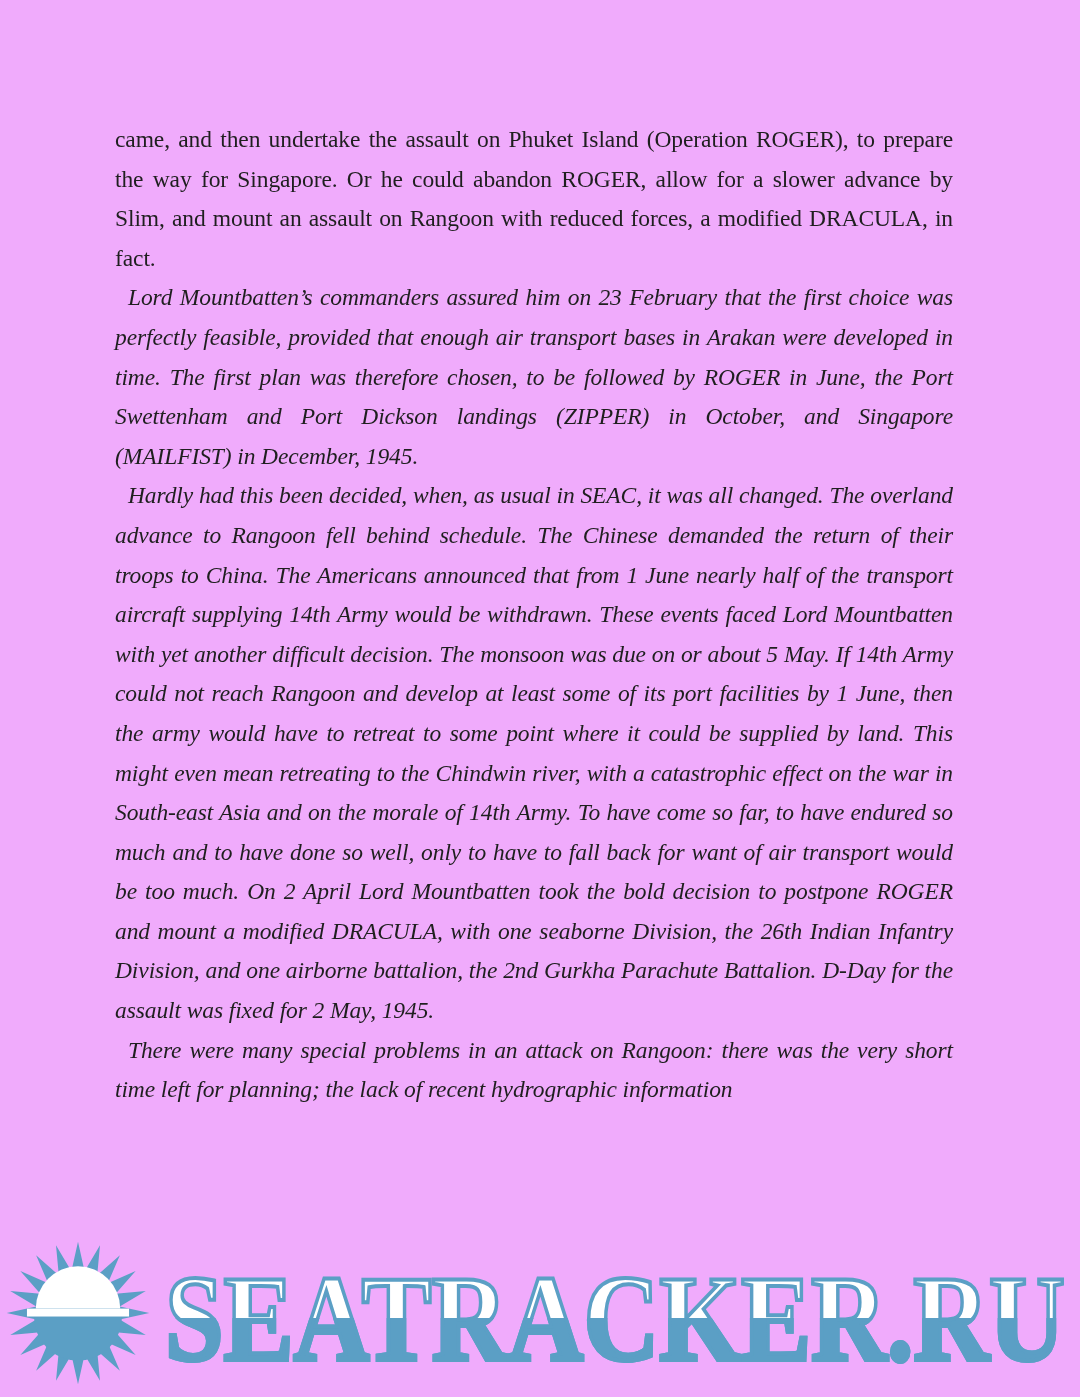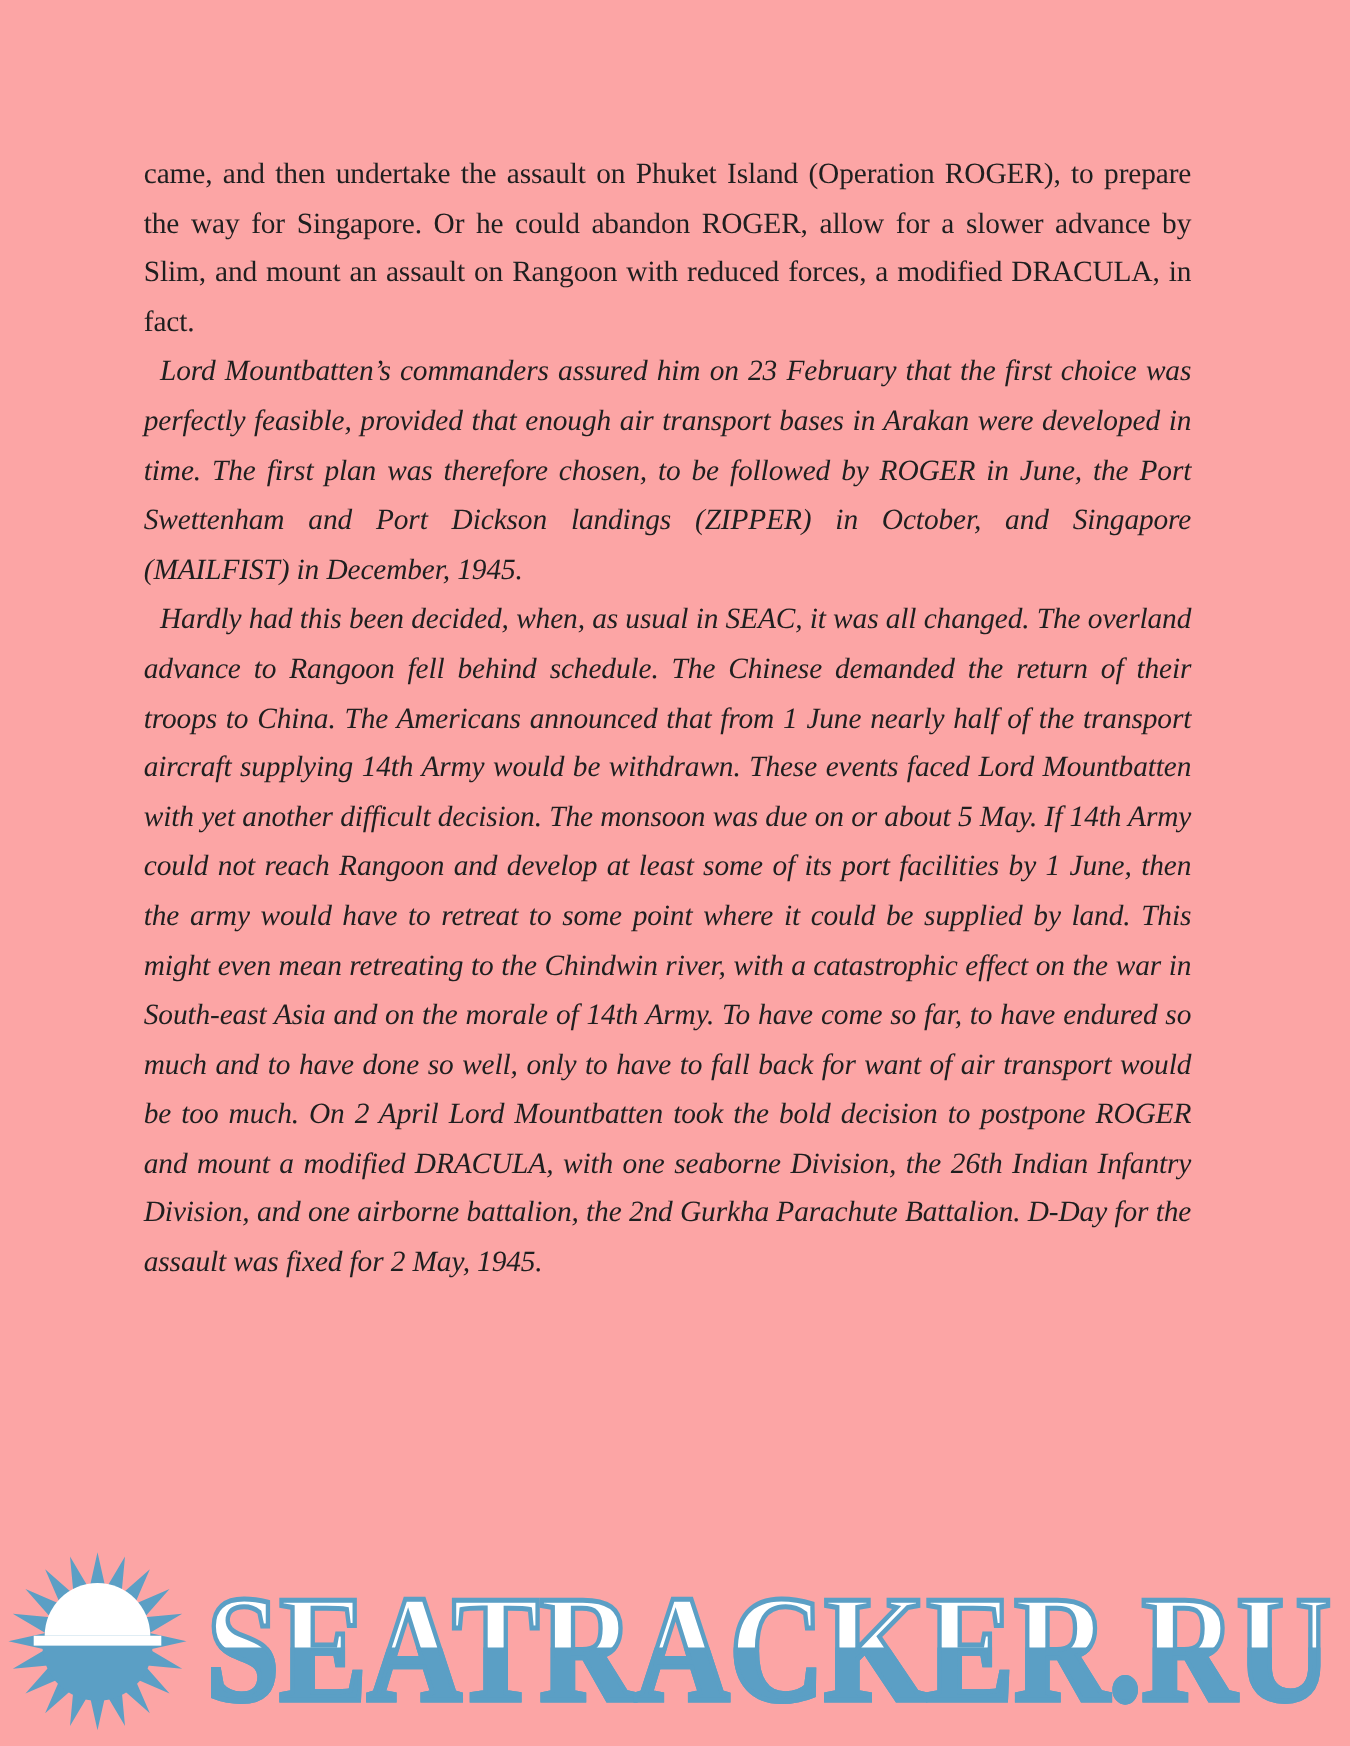--- a/index.html
+++ b/index.html
@@ -1,19 +1,19 @@
 <!DOCTYPE html>
 <html><head>
 <meta charset="utf-8">
 <style>
   html,body{margin:0;padding:0;background:#ffffff;}
   .page{
     position:relative;
     width:1080px;height:1397px;
-    background:#fca5a5;
+    background:#f0abfc;
     overflow:hidden;
     font-family:"Liberation Serif","DejaVu Serif",serif;
   }
   .text-block{
     position:absolute;
     left:115px;top:120px;
     width:838px;
     font-size:23.5px;
     line-height:39.6px;
     letter-spacing:-0.1px;
@@ -37,20 +37,21 @@
 </style>
 </head>
 <body>
 
 <div class="page">
 
   <div class="text-block">
     <p>came, and then undertake the assault on Phuket Island (Operation ROGER), to prepare the way for Singapore. Or he could abandon ROGER, allow for a slower advance by Slim, and mount an assault on Rangoon with reduced forces, a modified DRACULA, in fact.</p>
     <p class="indent">Lord Mountbatten’s commanders assured him on 23 February that the first choice was perfectly feasible, provided that enough air transport bases in Arakan were developed in time. The first plan was therefore chosen, to be followed by ROGER in June, the Port Swettenham and Port Dickson landings (ZIPPER) in October, and Singapore (MAILFIST) in December, 1945.</p>
     <p class="indent">Hardly had this been decided, when, as usual in SEAC, it was all changed. The overland advance to Rangoon fell behind schedule. The Chinese demanded the return of their troops to China. The Americans announced that from 1 June nearly half of the transport aircraft supplying 14th Army would be withdrawn. These events faced Lord Mountbatten with yet another difficult decision. The monsoon was due on or about 5 May. If 14th Army could not reach Rangoon and develop at least some of its port facilities by 1 June, then the army would have to retreat to some point where it could be supplied by land. This might even mean retreating to the Chindwin river, with a catastrophic effect on the war in South-east Asia and on the morale of 14th Army. To have come so far, to have endured so much and to have done so well, only to have to fall back for want of air transport would be too much. On 2 April Lord Mountbatten took the bold decision to postpone ROGER and mount a modified DRACULA, with one seaborne Division, the 26th Indian Infantry Division, and one airborne battalion, the 2nd Gurkha Parachute Battalion. D-Day for the assault was fixed for 2 May, 1945.</p>
+    <p class="indent">There were many special problems in an attack on Rangoon: there was the very short time left for planning; the lack of recent hydrographic information</p>
   </div>
 
   <div class="watermark">
 
     <svg class="sun-svg" width="176" height="176" viewBox="-100 -100 200 200">
       <path d="M 47.4 -7.5 L 81.0 0.0 L 47.4 7.5 L 47.4 7.5 L 77.0 25.0 L 42.8 21.8 L 42.8 21.8 L 65.5 47.6 L 33.9 33.9 L 33.9 33.9 L 47.6 65.5 L 21.8 42.8 L 21.8 42.8 L 25.0 77.0 L 7.5 47.4 L 7.5 47.4 L 0.0 81.0 L -7.5 47.4 L -7.5 47.4 L -25.0 77.0 L -21.8 42.8 L -21.8 42.8 L -47.6 65.5 L -33.9 33.9 L -33.9 33.9 L -65.5 47.6 L -42.8 21.8 L -42.8 21.8 L -77.0 25.0 L -47.4 7.5 L -47.4 7.5 L -81.0 0.0 L -47.4 -7.5 L -47.4 -7.5 L -77.0 -25.0 L -42.8 -21.8 L -42.8 -21.8 L -65.5 -47.6 L -33.9 -33.9 L -33.9 -33.9 L -47.6 -65.5 L -21.8 -42.8 L -21.8 -42.8 L -25.0 -77.0 L -7.5 -47.4 L -7.5 -47.4 L -0.0 -81.0 L 7.5 -47.4 L 7.5 -47.4 L 25.0 -77.0 L 21.8 -42.8 L 21.8 -42.8 L 47.6 -65.5 L 33.9 -33.9 L 33.9 -33.9 L 65.5 -47.6 L 42.8 -21.8 L 42.8 -21.8 L 77.0 -25.0 L 47.4 -7.5 Z" fill="#5B9FC5"></path>
       <path d="M -50 4 A 50 50 0 0 0 50 4 Z" fill="#5B9FC5"></path>
       <rect x="-58" y="-5" width="116" height="9" fill="#ffffff"></rect>
       <path d="M -48 -5 A 48 48 0 0 1 48 -5 Z" fill="#ffffff"></path>
     </svg>

